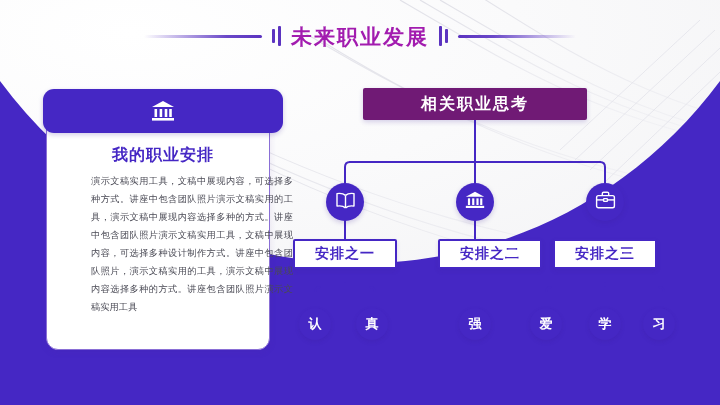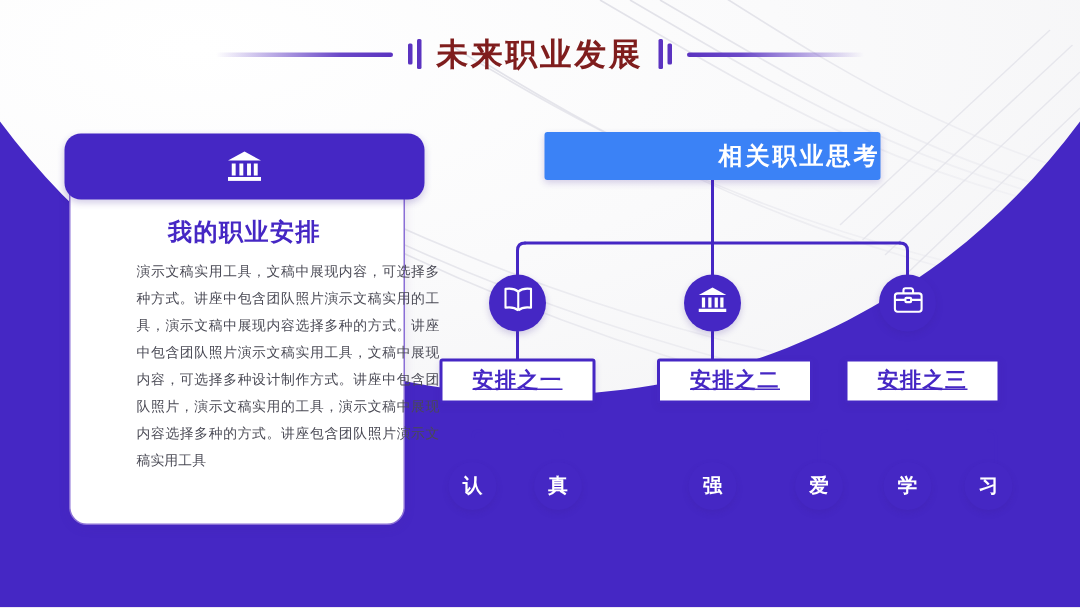--- a/index.html
+++ b/index.html
@@ -28,21 +28,21 @@
     display:flex; align-items:center; justify-content:center; gap:10px;
   }
   .hline { height:3px; width:118px; border-radius:2px; }
   .hline.l { background:linear-gradient(90deg,rgba(106,72,200,0) 0%,#6a48c8 70%,#5b33c0 100%); }
   .hline.r { background:linear-gradient(270deg,rgba(106,72,200,0) 0%,#6a48c8 70%,#5b33c0 100%); }
   .ticks { display:flex; align-items:center; gap:3px; }
   .tick { width:3px; border-radius:1px; background:#5b33c0; }
   .tick.t1 { height:14px; }
   .tick.t2 { height:20px; }
   .header-title {
-    font-size:21px; font-weight:bold; color:#7f1d1d;
+    font-size:21px; font-weight:bold; color:#a21caf;
     letter-spacing:2px; white-space:nowrap; line-height:1;
   }
 
   
   .card {
     position:absolute; left:46px; top:92px; width:224px; height:258px;
     background:#ffffff;
     border:1px solid #8a6fd6;
     border-radius:12px;
     box-shadow:0 2px 7px rgba(70,40,160,0.12);
@@ -64,22 +64,22 @@
     font-size:9.2px; line-height:1.95; color:#4a4a55;
     text-align:justify; letter-spacing:0.1px;margin-left:28px;
   }
 
   
   .tree { position:absolute; left:290px; top:88px; width:400px; height:268px; }
   .tree svg.conn { position:absolute; left:0; top:0; width:400px; height:268px; }
 
   .root-box {
     position:absolute; left:73px; top:0; width:224px; height:32px;
-    background:#3b82f6; border-radius:2px;
-    display:flex; align-items:center; justify-content:flex-end;
+    background:#701a75; border-radius:2px;
+    display:flex; align-items:center; justify-content:center;
     box-shadow:0 2px 5px rgba(60,30,150,0.2);
   }
   .root-box span {
     color:#fff; font-size:16px; font-weight:bold; letter-spacing:2px;
   }
 
   .icon-circle {
     position:absolute; width:38px; height:38px; border-radius:50%;
     background:#4527c4;
     display:flex; align-items:center; justify-content:center;
@@ -88,24 +88,24 @@
   .ic1 { left:36px;  top:95px; }
   .ic2 { left:166px; top:95px; }
   .ic3 { left:296px; top:95px; }
 
   .lbl-box {
     position:absolute; top:151px; width:104px; height:30px;
     background:#ffffff; border:2px solid #4527c4; border-radius:2px;
     display:flex; align-items:center; justify-content:center;
     box-shadow:0 2px 4px rgba(60,30,150,0.13);
   }
-  .lbl-box span { color:#4527c4; font-size:14px; font-weight:bold; letter-spacing:1px;text-decoration:underline; }
+  .lbl-box span { color:#4527c4; font-size:14px; font-weight:bold; letter-spacing:1px; }
   .lb1 { left:3px; }
   .lb2 { left:148px; }
-  .lb3 { left:273px;justify-content:center; }
+  .lb3 { left:263px;justify-content:center; }
 
   .leaf {
     position:absolute; width:32px; height:32px; border-radius:50%;
     background:#4527c4;
     display:flex; align-items:center; justify-content:center;
     box-shadow:0 2px 4px rgba(60,30,150,0.2);
   }
   .leaf span { color:#fff; font-size:13px; font-weight:bold; }
   .lf1 { left:9px;   top:220px; }
   .lf2 { left:66px;  top:220px; }

